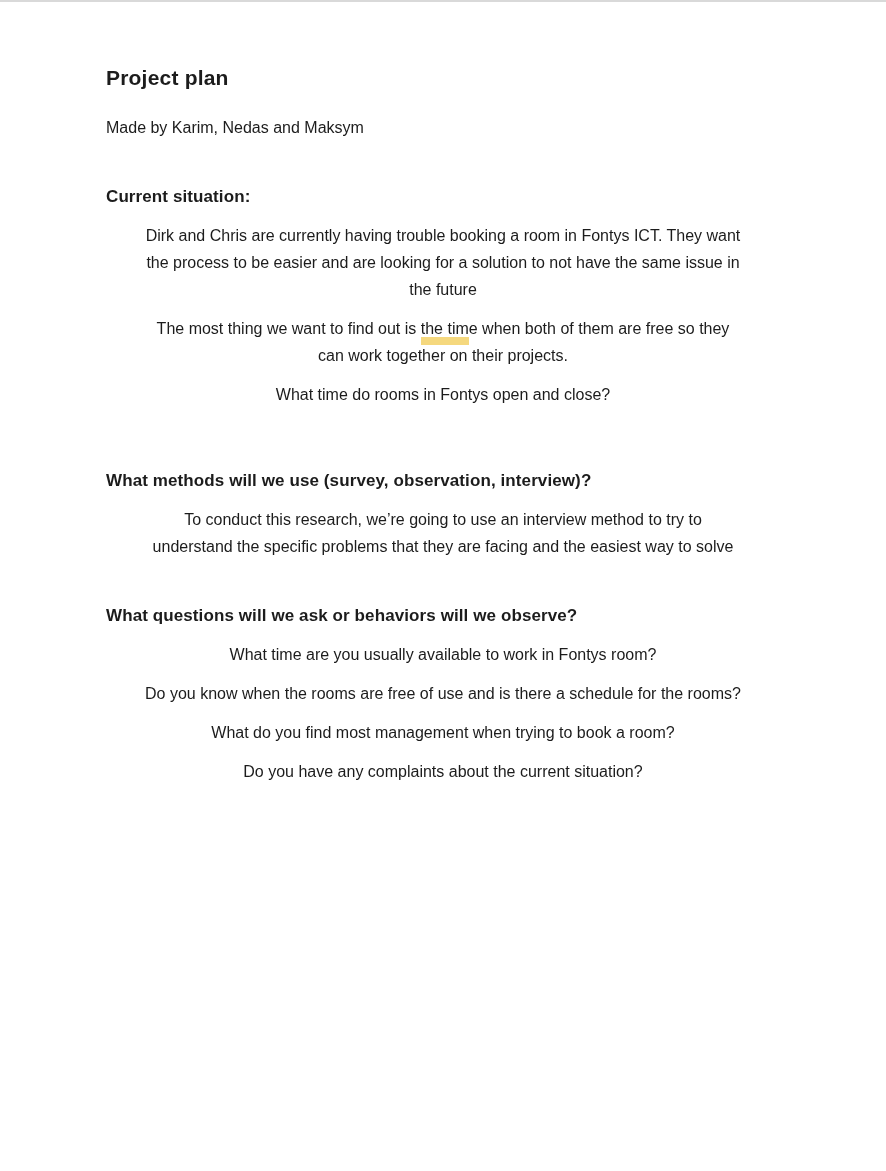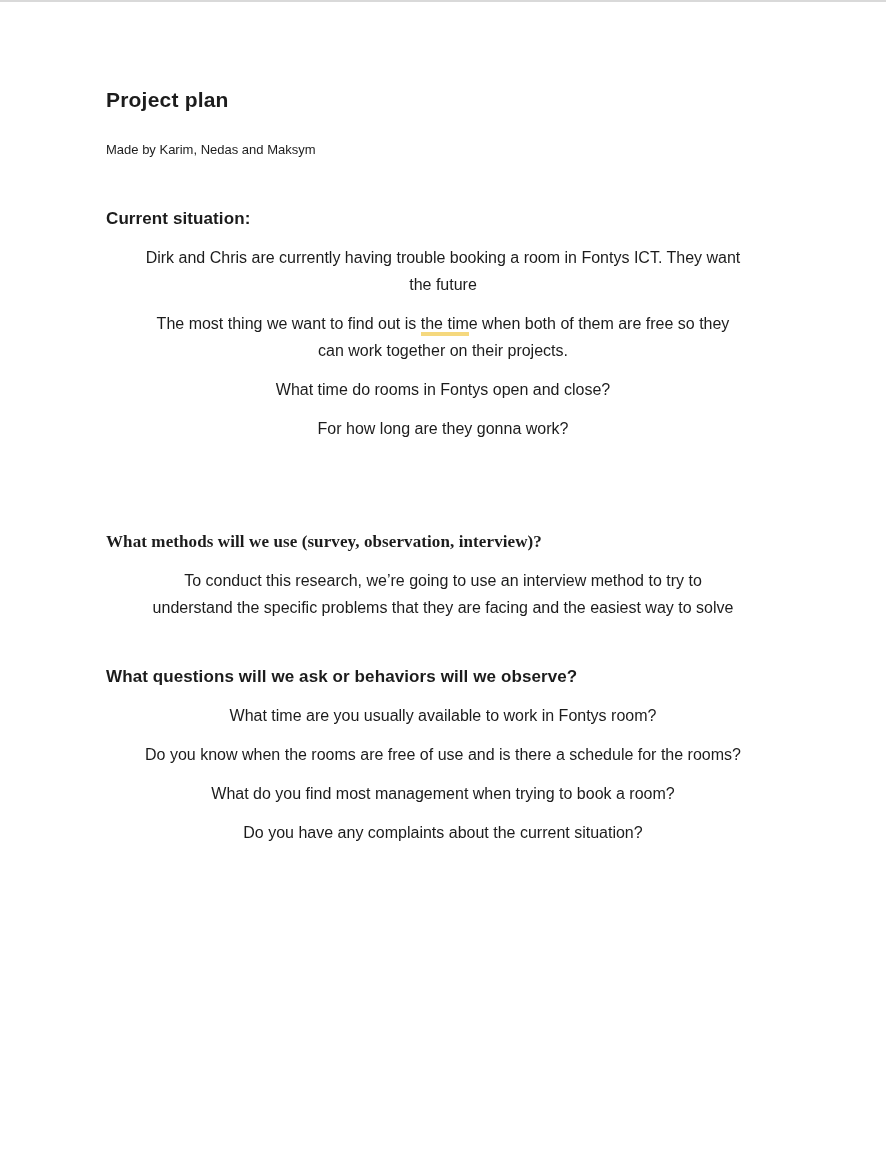--- a/index.html
+++ b/index.html
@@ -14,95 +14,92 @@
     font-family: "Liberation Sans", sans-serif;
     color: #1c1c1c;
     -webkit-font-smoothing: antialiased;
   }
   .page-top-line {
     width: 100%;
     height: 2px;
     background: #d9d9d9;
   }
   .doc {
-    padding: 84px 106px 0 106px;
+    padding: 62px 106px 0 106px;
     width: 674px;
     box-sizing: content-box;
   }
   h1.doc-title {
     font-size: 21px;
     line-height: 28px;
     font-weight: 700;
     margin: 0 0 22px 0;
     letter-spacing: 0.2px;
   }
   p.byline {
-    font-size: 13px;
+    font-size: 16px;
     line-height: 27px;
     margin: 0 0 12px 0;
   }
   h2.sec-heading {
     font-size: 17px;
     line-height: 27px;
     font-weight: 700;
     margin: 42px 0 12px 0;
     letter-spacing: 0.1px;
   }
   h2.sec-heading.gap-lg {
-    margin-top: 86px;
-    font-family: Liberation Serif, serif;
+    margin-top: 59px;
   }
   p.para {
     font-size: 16px;
     line-height: 27px;
     margin: 0 0 12px 0;
     text-align: center;
   }
   .ln {
     display: block;
     white-space: pre-wrap;
   }
   .suggest-underline {
-    border-bottom: 4px solid #22c55e;
+    border-bottom: 8px solid #22c55e;
     margin-top: 44px;
   }
   section { margin: 0; }
 </style>
 </head>
 <body>
 
 <div class="page-top-line"></div>
 
 <div class="doc">
 
   <h1 class="doc-title">Project plan</h1>
 
   <p class="byline">Made by Karim, Nedas and Maksym</p>
 
   <section>
     <h2 class="sec-heading">Current situation:</h2>
     <p class="para">
       <span class="ln">Dirk and Chris are currently having trouble booking a room in Fontys ICT. They want</span>
+      <span class="ln">the process to be easier and are looking for a solution to not have the same issue in</span>
       <span class="ln">the future</span>
     </p>
   </section>
 
   <section>
   </section>
 
   <section>
     <p class="para">
       <span class="ln"><span>The most thing we want to find out is </span><span class="suggest-underline" style="border-bottom-color: rgb(245, 216, 126);">the tim</span><span>e when both of them are free so they</span></span>
       <span class="ln">can work together on their projects.</span>
     </p>
     <p class="para">
       <span class="ln">What time do rooms in Fontys open and close?</span>
-    </p>
-    <p class="para">
-      <span class="ln">For how long are they gonna work?</span>
     </p>
   </section>
 
   <section>
     <h2 class="sec-heading gap-lg">What methods will we use (survey, observation, interview)?</h2>
     <p class="para">
       <span class="ln">To conduct this research, we’re going to use an interview method to try to</span>
       <span class="ln">understand the specific problems that they are facing and the easiest way to solve</span>
     </p>
   </section>

